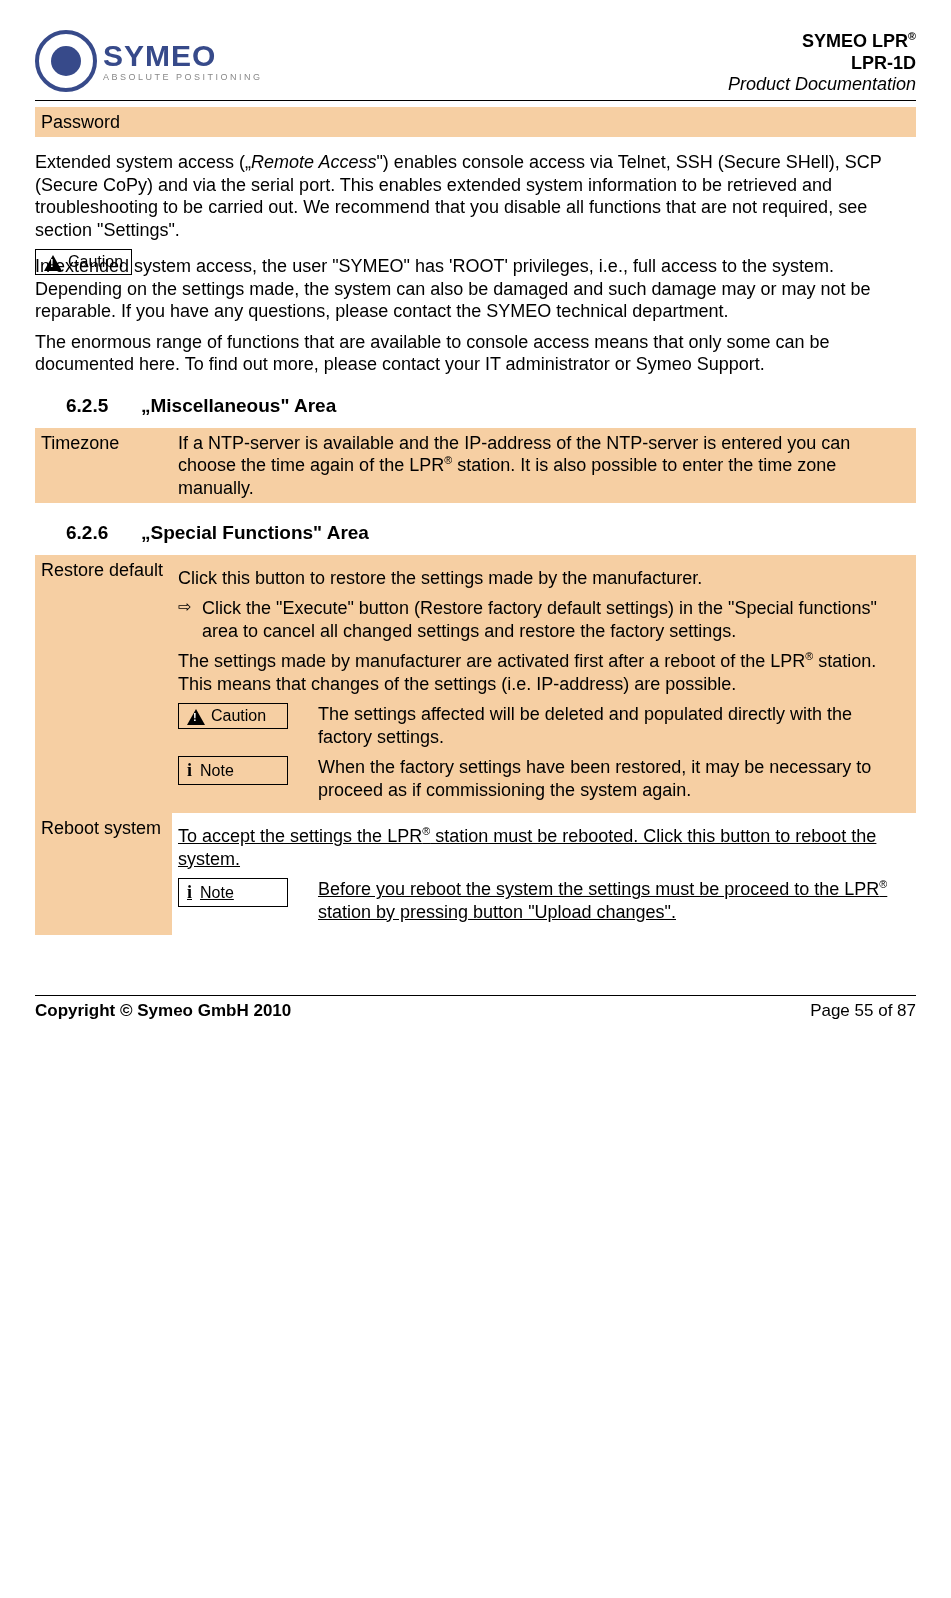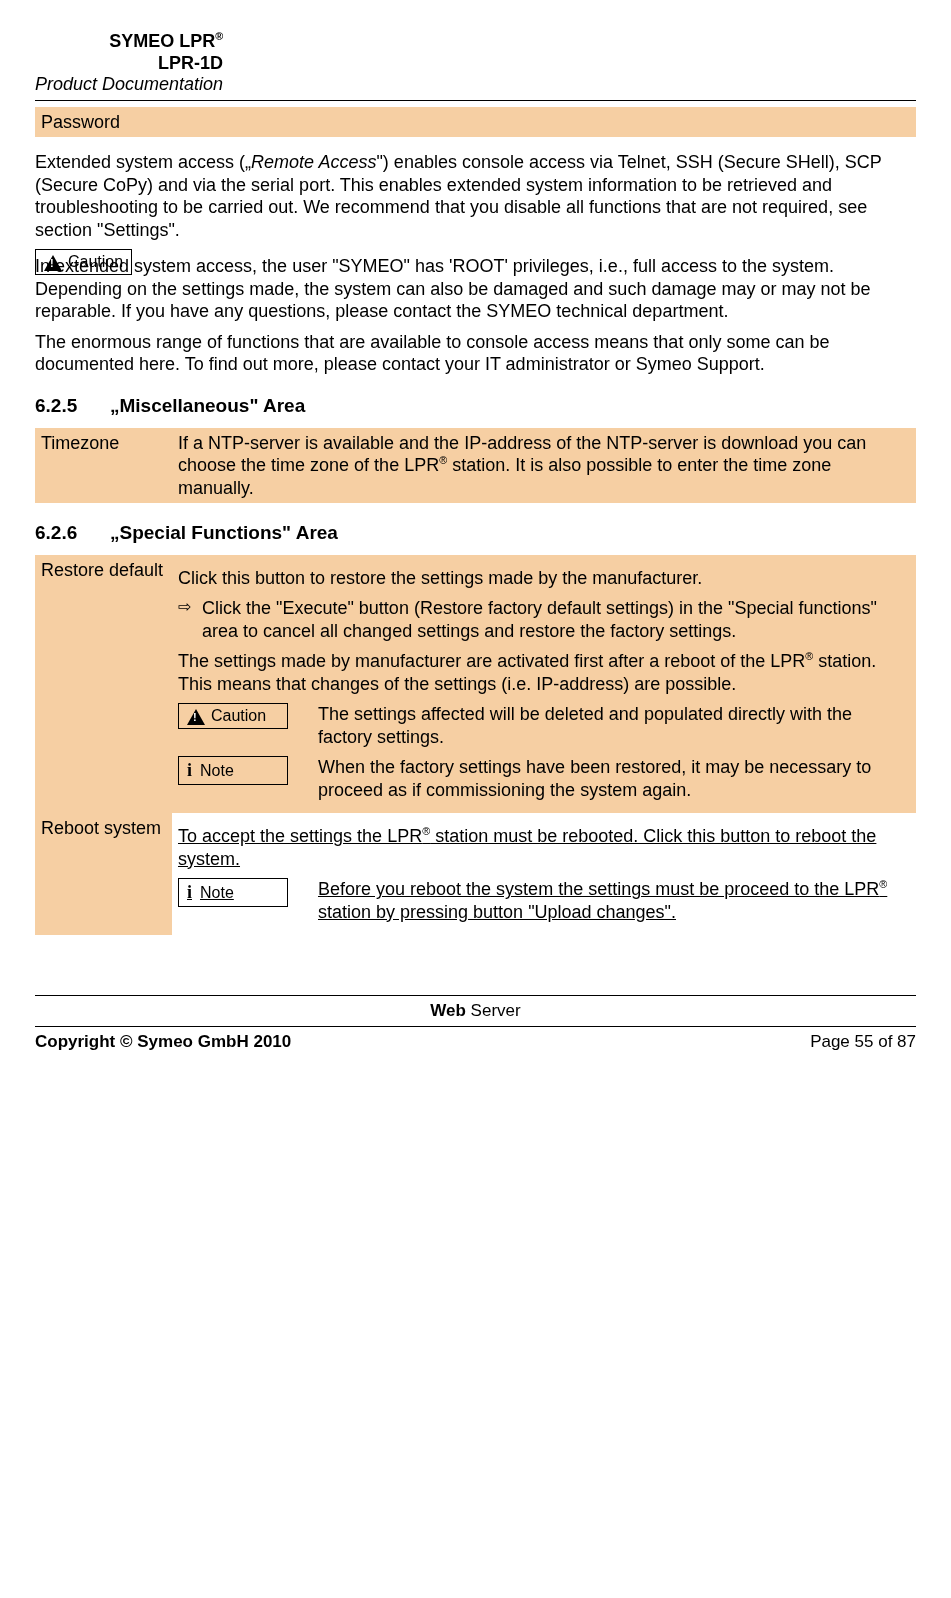--- a/index.html
+++ b/index.html
@@ -110,21 +110,21 @@
     font-family: Georgia, serif;
     font-weight: bold;
     font-size: 18px;
     margin-right: 8px;
   }
   h3 {
     font-size: 19px;
     margin: 18px 0 10px 0;
     font-weight: bold;
   }
-  h3 .num { display:inline-block; width: 75px; }
+  h3 .num { display:inline-block; width: 75px; margin-left: 31px; }
   .indent { }
   .arrow-item {
     display: flex;
     margin: 6px 0;
   }
   .arrow-item .arr {
     flex: 0 0 24px;
     font-size: 16px;
   }
   .arrow-item .txt { flex: 1; }
@@ -154,20 +154,27 @@
     display: flex;
     justify-content: space-between;
     font-size: 17px;
   }
   .italic { font-style: italic; }
 </style>
 </head>
 <body>
 
 <div class="header">
+  <div class="logo-block">
+    <div class="logo-circle"></div>
+    <div class="logo-text">
+      <div class="logo-name">SYMEO</div>
+      <div class="logo-tag">ABSOLUTE POSITIONING</div>
+    </div>
+  </div>
   <div class="header-right">
     <div><span class="b">SYMEO LPR</span><sup class="b">®</sup></div>
     <div class="b">LPR-1D</div>
     <div class="i">Product Documentation</div>
   </div>
 </div>
 
 <table class="shaded">
   <tbody>
       <tr class="odd">
@@ -188,21 +195,21 @@
 
 <p>The enormous range of functions that are available to console access means that only some can be documented here. To find out more, please contact your IT administrator or Symeo Support.</p>
 
 <h3><span class="num">6.2.5</span><span>„Miscellaneous" Area</span></h3>
 
 <table class="shaded">
   <tbody>
       <tr class="odd">
     <td class="label">Timezone</td>
     <td class="content">
-      <span>If a NTP-server is available and the IP-address of the NTP-server is download you can choose the time zone of the LPR</span><sup>®</sup><span> station. It is also possible to enter the time zone manually.</span>
+      <span>If a NTP-server is available and the IP-address of the NTP-server is entered you can choose the time again of the LPR</span><sup>®</sup><span> station. It is also possible to enter the time zone manually.</span>
     </td>
   </tr>
 </tbody>
   </table>
 
 <h3><span class="num">6.2.6</span><span>„Special Functions" Area</span></h3>
 
 <table class="shaded">
   <tbody>
       <tr class="odd">
@@ -237,20 +244,17 @@
         <div class="txt">
           <span>Before you reboot the system the settings must be proceed to the LPR</span><sup>®</sup><span> station by pressing button "Upload changes".</span>
         </div>
       </div>
     </td>
   </tr>
 </tbody>
   </table>
 
 <div class="footer">
-  <div class="footer-center">
-    <b>Web</b><span> Server</span>
-  </div>
   <div class="footer-row">
     <div><b>Copyright © Symeo GmbH 2010</b></div>
     <div>Page 55 of 87</div>
   </div>
 </div>
 
 </body></html>

